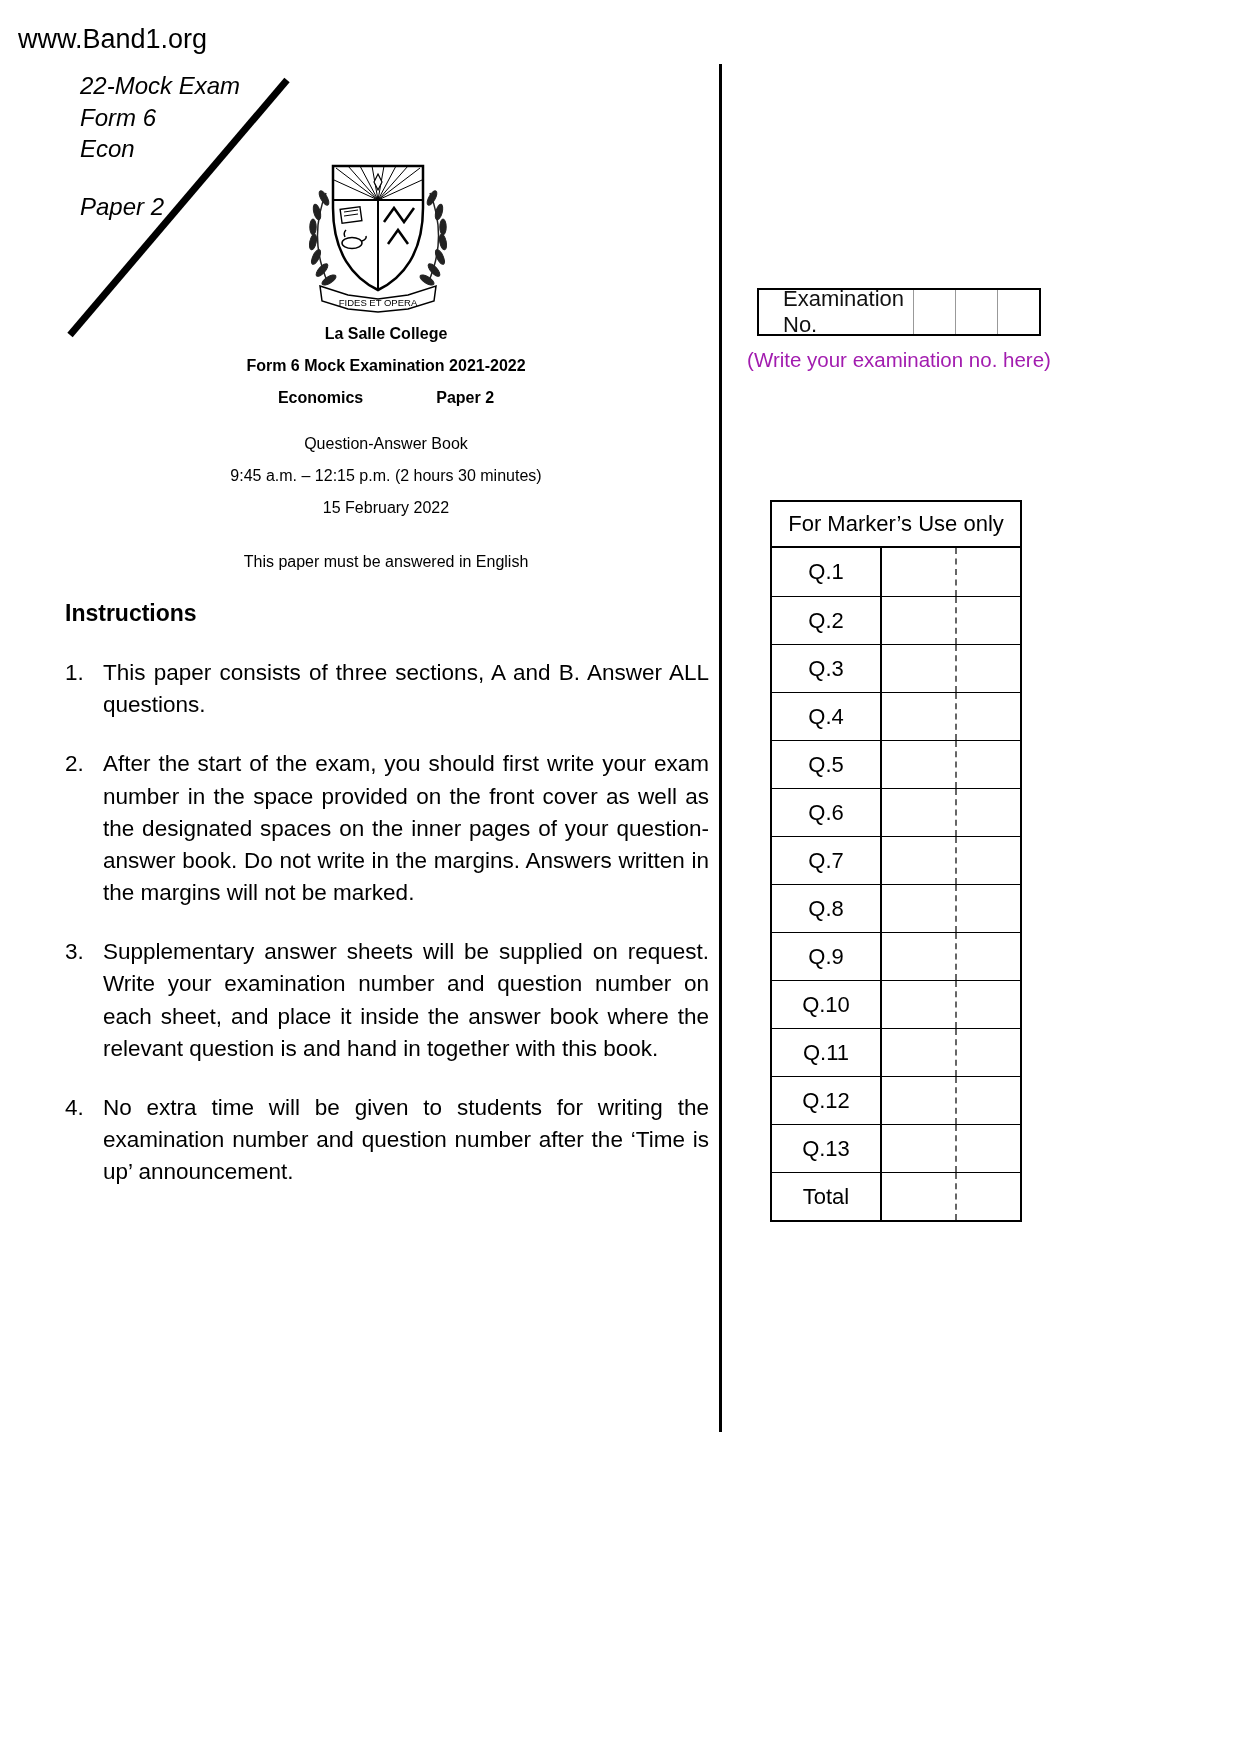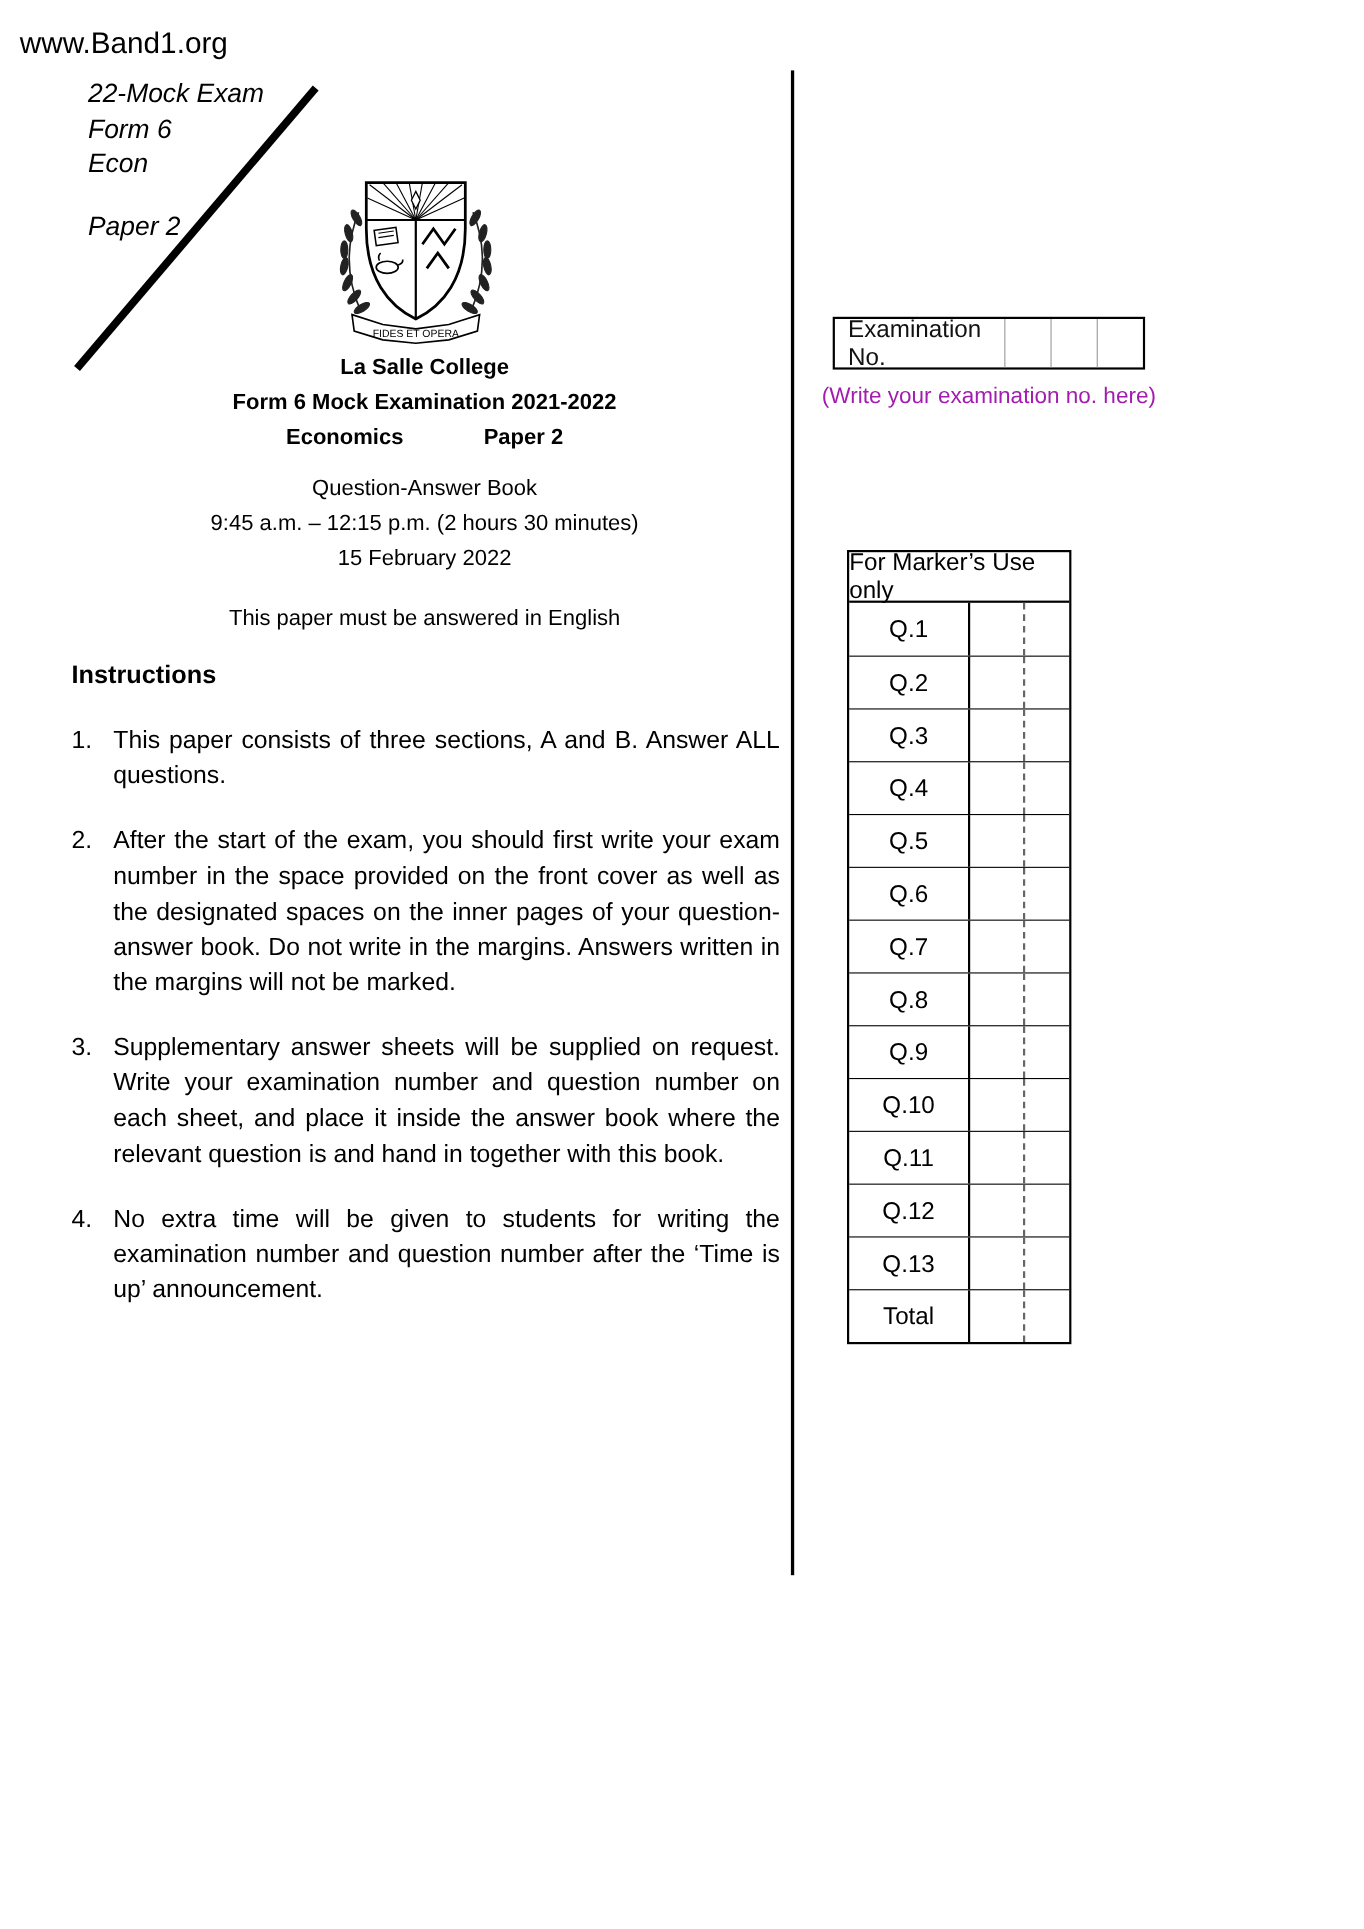--- a/index.html
+++ b/index.html
@@ -13,46 +13,46 @@
 
   .corner { position:absolute; left:80px; top:70px; font-size:24px; line-height:1.32; color:#000;font-style:italic; }
   .corner .gap { height:26px; }
 
   .strike-svg { position:absolute; left:55px; top:70px; }
 
   .crest-svg { position:absolute; left:298px; top:148px; }
 
   .titleblock {
     position:absolute; left:65px; top:318px; width:642px;
-    text-align:center; font-size:20px; line-height:32px; color:#000;
+    text-align:center; font-size:16px; line-height:32px; color:#000;
   }
   .titleblock .b { font-weight:bold; }
   .subjline { display:flex; justify-content:center; gap:73px; font-weight:bold; }
   .sp-14 { height:14px; }
   .sp-22 { height:22px; }
 
   .instructions { position:absolute; left:65px; top:600px; width:644px; font-size:22.5px; color:#000; }
   .instructions .ititle { font-weight:bold; font-size:23px; margin-bottom:30px; }
   .item { display:flex; margin-bottom:27px; line-height:1.43; }
   .item .num { width:38px; flex:none; }
   .item .text { flex:1; text-align:justify; }
 
   .vrule { position:absolute; left:719px; top:64px; width:3px; height:1368px; background:#000; }
 
   .exambox {
     position:absolute; left:757px; top:288px; width:284px; height:48px;
     border:2px solid #000; display:flex; align-items:stretch; font-size:22px;
   }
-  .exambox .elabel { flex:1; display:flex; align-items:center; padding-left:12px; }
+  .exambox .elabel { flex:1; display:flex; align-items:center; padding-left:24px; }
   .exambox .ecell { width:42px; border-left:1px solid #999; }
 
   .examhint { position:absolute; left:742px; top:348px; width:314px; text-align:center; font-size:20.5px; color:#a21caf; }
 
   .marker {
-    position:absolute; left:770px; top:500px; width:204px;
+    position:absolute; left:770px; top:500px; width:252px;
     border:2px solid #000; font-size:22px; color:#000; background:#fff;
   }
   .mheader { height:46px; display:flex; align-items:center; justify-content:center; border-bottom:2px solid #000; }
   .mrow { display:flex; height:48px; }
   .mrow + .mrow { border-top:1.5px solid #000; }
   .mlabel { width:110px; border-right:2px solid #000; display:flex; align-items:center; justify-content:center; }
   .mscore { flex:1; position:relative; }
   .mscore::after {
     content:""; position:absolute; left:53%; top:0; bottom:0;
     border-left:2px dashed #666;

